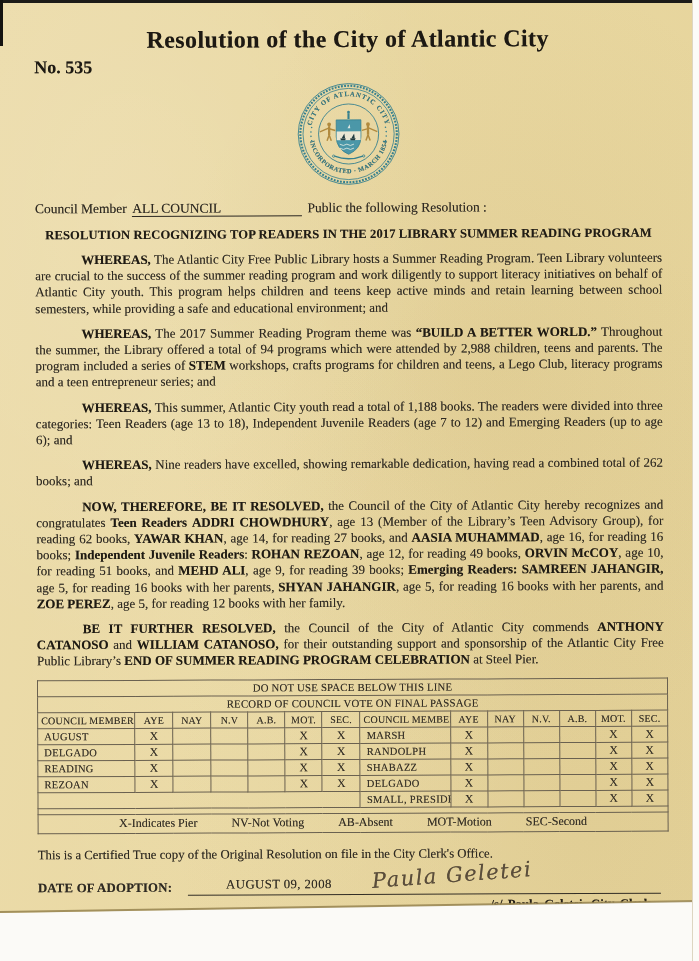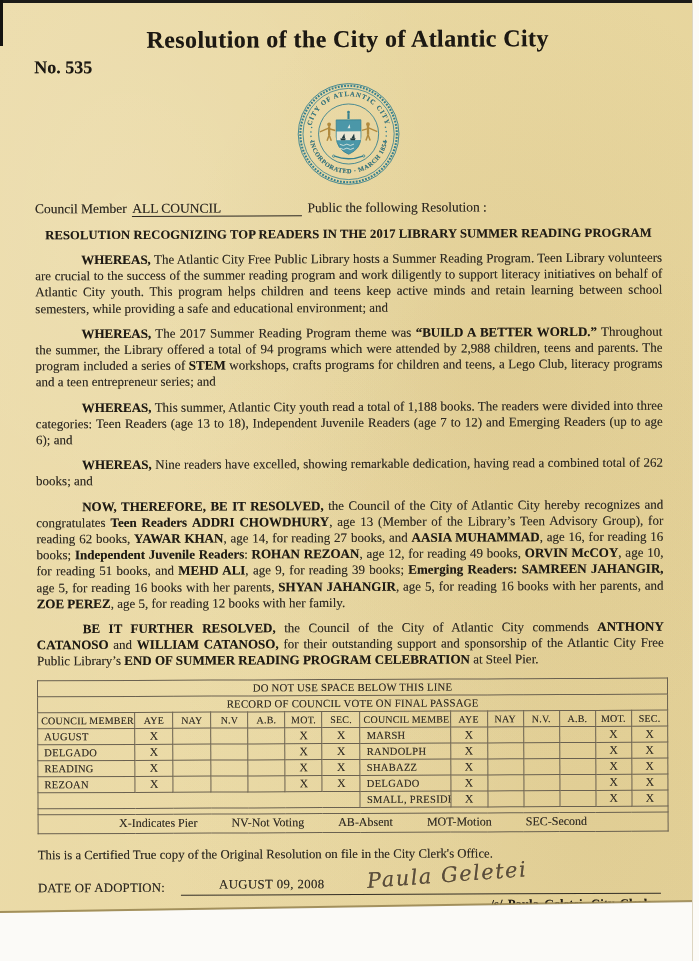--- a/index.html
+++ b/index.html
@@ -45,21 +45,21 @@
   #vote-table td.hd{font-size:10px;letter-spacing:.2px;}
   #vote-table td.nm{text-align:left;padding-left:6px;font-size:10.5px;letter-spacing:.3px;}
   #vote-table td.mk{font-size:11.5px;}
   #vote-table td.merged{border-right:1px solid #6a6150;}
   #vote-table tr.spacer td{height:5px;}
   #vote-table td.legend{font-size:12px;height:18px;border-top:1px solid #6a6150;}
   .lg{display:inline-block;margin:0 17px;}
   
   .cert{margin-top:14px;font-size:12.8px;}
   .adoption{margin-top:10px;display:flex;align-items:flex-end;font-size:12.8px;}
-  .adoption-label{flex:none;letter-spacing:.2px;}
+  .adoption-label{flex:none;letter-spacing:.2px;font-weight:bold;}
   .adoption-line{flex:1;margin-left:16px;margin-right:4px;position:relative;height:22px;
                  border-bottom:1.5px solid #332e26;}
   .adoption-date{position:absolute;left:38px;bottom:2px;letter-spacing:.4px;}
   .signature{position:absolute;left:39%;bottom:1px;font-size:21px;font-style:italic;
              font-family:"DejaVu Serif",serif;color:#5a4d3b;letter-spacing:1.5px;
              transform:rotate(-4deg);transform-origin:left bottom;}
   .clerk{margin-top:3px;text-align:right;padding-right:14px;font-size:12.8px;font-weight:bold;
          color:#241f18;word-spacing:2px;}
 </style>
 </head>

